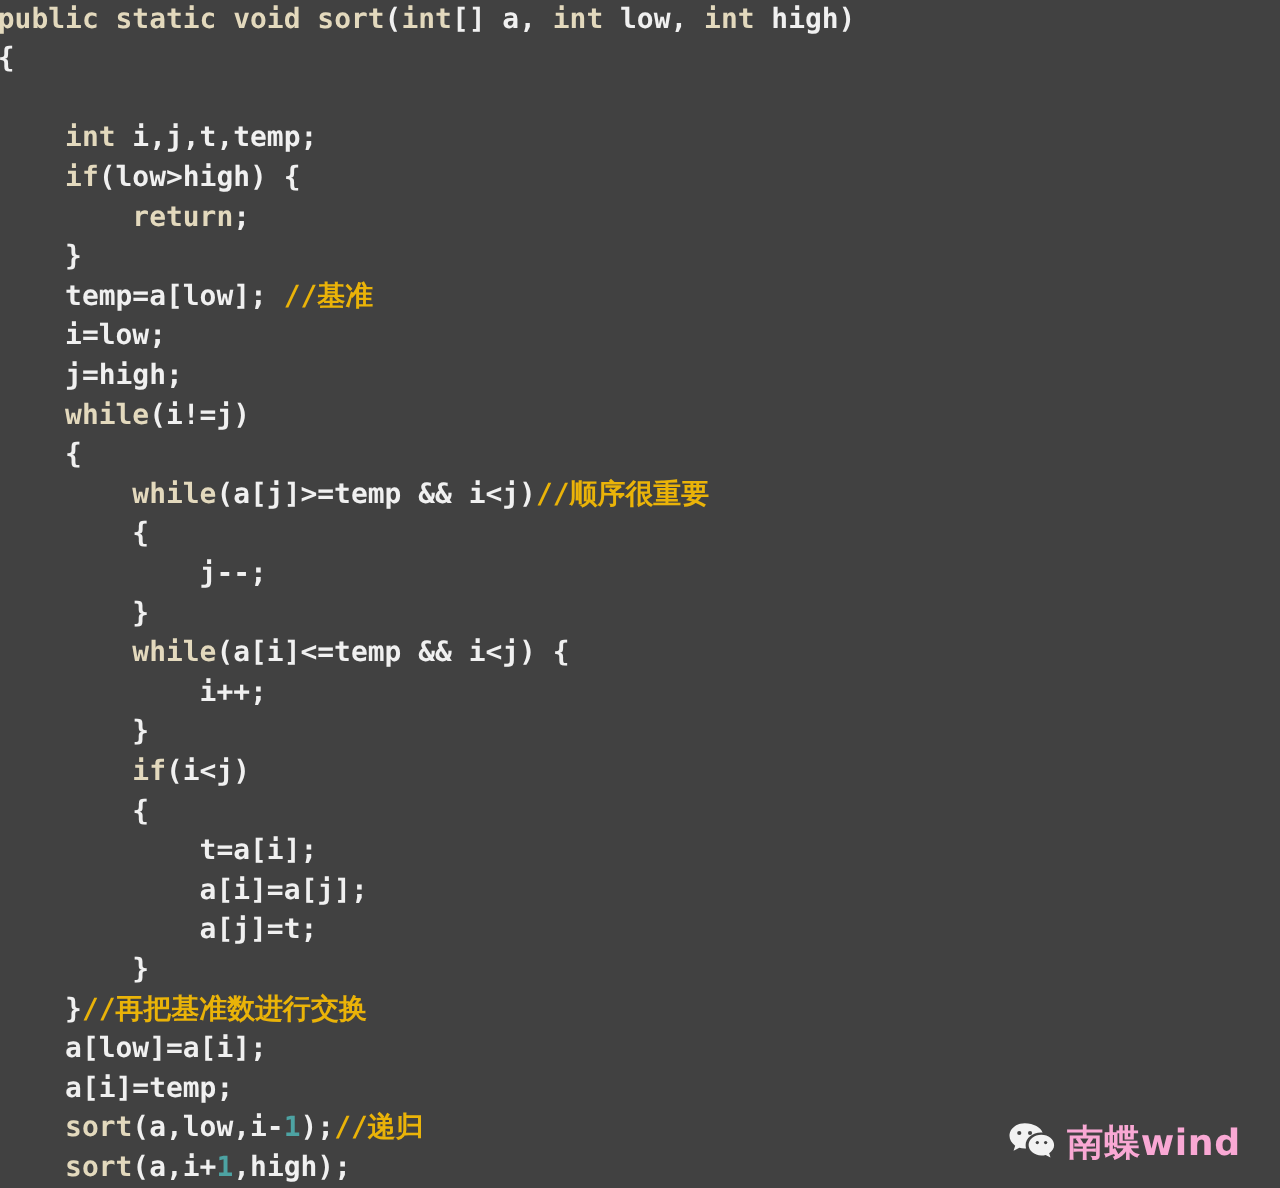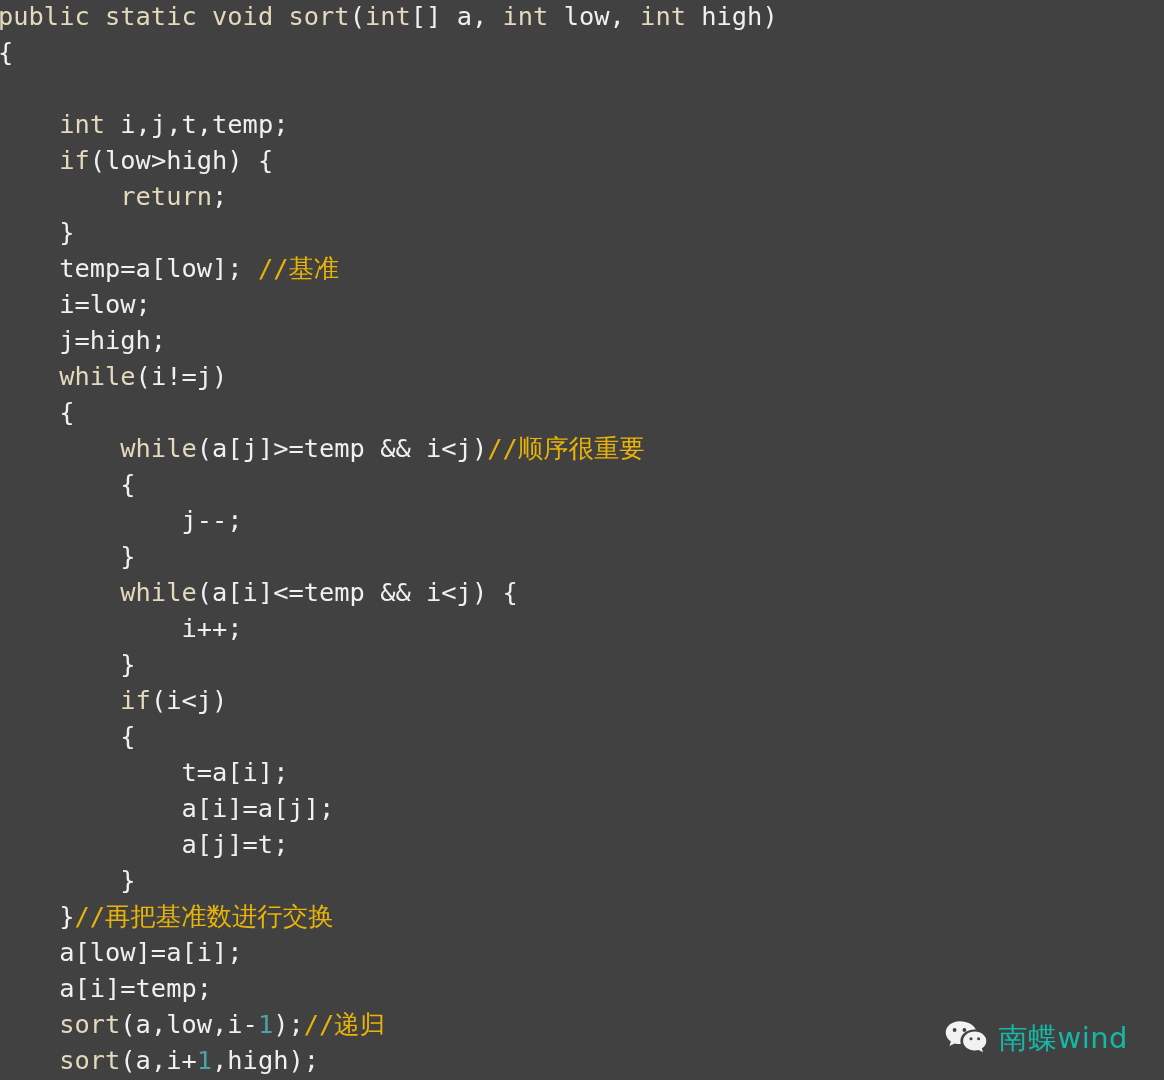--- a/index.html
+++ b/index.html
@@ -14,20 +14,21 @@
     overflow: hidden;
     font-family: "DejaVu Sans Mono", "Liberation Mono", monospace;
   }
 
   .code-surface {
     position: relative;
     width: 1164px;
     height: 1080px;
     background: #414141;
     overflow: hidden;
+    font-weight: bold;
   }
 
   .code-block {
     position: absolute;
     left: -2px;
     top: -2px;
     margin: 0;
     padding: 0;
     font-family: "DejaVu Sans Mono", "Liberation Mono", monospace;
     font-size: 25.4px;
@@ -61,22 +62,22 @@
     gap: 11px;
     user-select: none;
   }
   .wechat-logo {
     width: 42px;
     height: 36px;
     display: block;
   }
   .watermark-text {
     font-family: "DejaVu Sans", "Liberation Sans", sans-serif;
-    font-size: 29px;
-    color: #14b8a6;
+    font-size: 33px;
+    color: #f9a8d4;
     line-height: 1;
     letter-spacing: 0.5px;
   }
 </style>
 </head>
 <body>
 
 <div class="code-surface">
 
   <code class="code-block" id="code-block"><span class="code-line"><span class="tok-kw">public</span><span class="tok-id"> </span><span class="tok-kw">static</span><span class="tok-id"> </span><span class="tok-kw">void</span><span class="tok-id"> </span><span class="tok-kw">sort</span><span class="tok-punc">(</span><span class="tok-kw">int</span><span class="tok-id">[] a, </span><span class="tok-kw">int</span><span class="tok-id"> low, </span><span class="tok-kw">int</span><span class="tok-id"> high)</span></span><span class="code-line"><span class="tok-punc">{</span></span><span class="code-line"><span class="tok-id"></span></span><span class="code-line"><span class="tok-id">    </span><span class="tok-kw">int</span><span class="tok-id"> i,j,t,temp;</span></span><span class="code-line"><span class="tok-id">    </span><span class="tok-kw">if</span><span class="tok-id">(low&gt;high) {</span></span><span class="code-line"><span class="tok-id">        </span><span class="tok-kw">return</span><span class="tok-id">;</span></span><span class="code-line"><span class="tok-punc">    }</span></span><span class="code-line"><span class="tok-id">    temp=a[low]; </span><span class="tok-cmt">//基准</span></span><span class="code-line"><span class="tok-id">    i=low;</span></span><span class="code-line"><span class="tok-id">    j=high;</span></span><span class="code-line"><span class="tok-id">    </span><span class="tok-kw">while</span><span class="tok-id">(i!=j)</span></span><span class="code-line"><span class="tok-punc">    {</span></span><span class="code-line"><span class="tok-id">        </span><span class="tok-kw">while</span><span class="tok-id">(a[j]&gt;=temp &amp;&amp; i&lt;j)</span><span class="tok-cmt">//顺序很重要</span></span><span class="code-line"><span class="tok-punc">        {</span></span><span class="code-line"><span class="tok-id">            j--;</span></span><span class="code-line"><span class="tok-punc">        }</span></span><span class="code-line"><span class="tok-id">        </span><span class="tok-kw">while</span><span class="tok-id">(a[i]&lt;=temp &amp;&amp; i&lt;j) {</span></span><span class="code-line"><span class="tok-id">            i++;</span></span><span class="code-line"><span class="tok-punc">        }</span></span><span class="code-line"><span class="tok-id">        </span><span class="tok-kw">if</span><span class="tok-id">(i&lt;j)</span></span><span class="code-line"><span class="tok-punc">        {</span></span><span class="code-line"><span class="tok-id">            t=a[i];</span></span><span class="code-line"><span class="tok-id">            a[i]=a[j];</span></span><span class="code-line"><span class="tok-id">            a[j]=t;</span></span><span class="code-line"><span class="tok-punc">        }</span></span><span class="code-line"><span class="tok-punc">    }</span><span class="tok-cmt">//再把基准数进行交换</span></span><span class="code-line"><span class="tok-id">    a[low]=a[i];</span></span><span class="code-line"><span class="tok-id">    a[i]=temp;</span></span><span class="code-line"><span class="tok-id">    </span><span class="tok-kw">sort</span><span class="tok-id">(a,low,i-</span><span class="tok-num">1</span><span class="tok-id">);</span><span class="tok-cmt">//递归</span></span><span class="code-line"><span class="tok-id">    </span><span class="tok-kw">sort</span><span class="tok-id">(a,i+</span><span class="tok-num">1</span><span class="tok-id">,high);</span></span><span class="code-line"></span></code>

